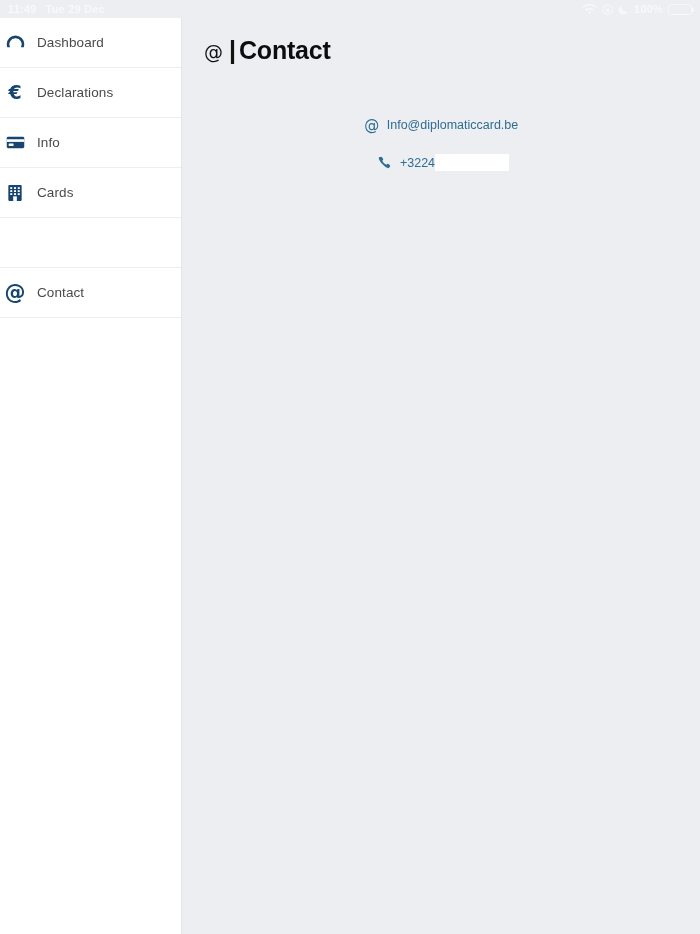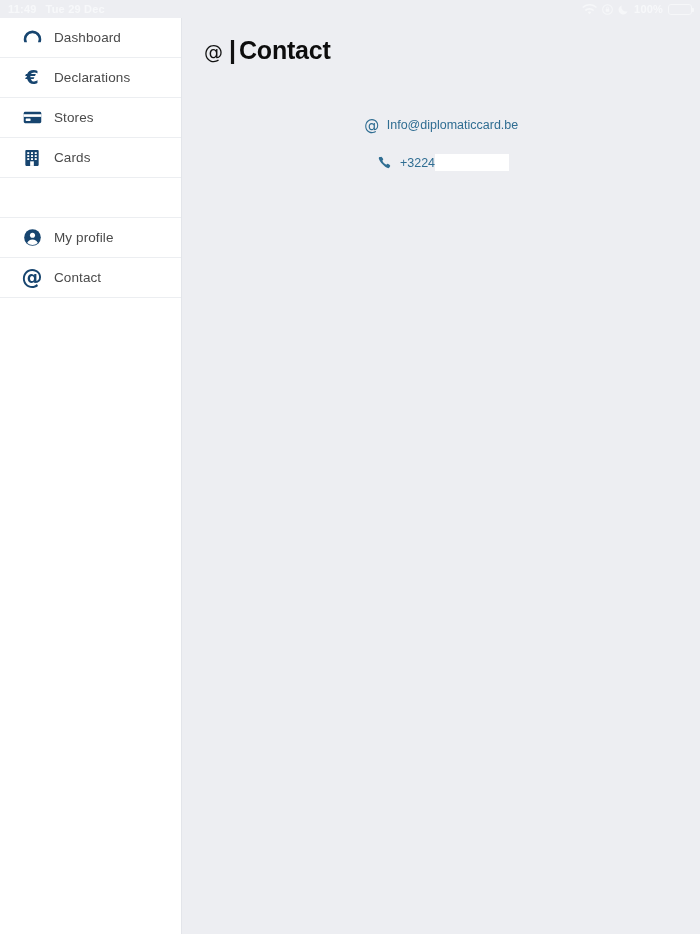--- a/index.html
+++ b/index.html
@@ -41,23 +41,23 @@
 
   
   .sidebar {
     position: absolute; top: 18px; left: 0;
     width: 182px; height: 916px;
     background: #ffffff;
     border-right: 1px solid #e3e5ea;
     z-index: 2;
   }
   .nav-item {
-    height: 40px;
-    display: flex; align-items: center;
-    padding-left: 20px;
+    height: 50px;
+    display: flex; align-items: center;
+    padding-left: 3px;
     border-bottom: 1px solid #eceef1;
     cursor: pointer;
     background: #ffffff;
   }
   .nav-item.spacer { cursor: default; }
   .nav-icon {
     width: 24px; min-width: 24px; height: 24px;
     display: flex; align-items: center; justify-content: center;
     color: #17456f;
     margin-right: 10px;
@@ -178,21 +178,21 @@
     </div>
 
     <div class="nav-item">
       <span class="nav-icon">
         <svg width="21" height="21" viewBox="0 0 24 24">
           <rect x="2" y="5.5" width="20" height="13" rx="1.6"></rect>
           <rect x="2" y="8.3" width="20" height="3" fill="#fff"></rect>
           <rect x="4.2" y="13.2" width="5.6" height="2.8" rx=".5" fill="#fff"></rect>
         </svg>
       </span>
-      <span class="nav-label">Stores</span>
+      <span class="nav-label">Info</span>
     </div>
 
 
     <div class="nav-item">
       <span class="nav-icon">
         <svg width="20" height="20" viewBox="0 0 24 24">
           <rect x="4" y="2.5" width="16" height="19" rx="1"></rect>
           <g fill="#fff">
             <rect x="6.3" y="5" width="2.4" height="2.2"></rect>
             <rect x="10.8" y="5" width="2.4" height="2.2"></rect>
@@ -207,30 +207,20 @@
           </g>
         </svg>
       </span>
       <span class="nav-label">Cards</span>
     </div>
 
     <div class="nav-item spacer">
       <span class="nav-label"></span>
     </div>
 
-    <div class="nav-item">
-      <span class="nav-icon">
-        <svg width="21" height="21" viewBox="0 0 24 24">
-          <circle cx="12" cy="12" r="9.5"></circle>
-          <circle cx="12" cy="9.4" r="2.9" fill="#fff"></circle>
-          <path d="M5.9 18.4a6.6 6.6 0 0 1 12.2 0 9.4 9.4 0 0 1-12.2 0z" fill="#fff"></path>
-        </svg>
-      </span>
-      <span class="nav-label">My profile</span>
-    </div>
 
     <div class="nav-item">
       <span class="nav-icon">
           <span class="at">@</span>
         </span>
       <span class="nav-label">Contact</span>
     </div>
 
 
   </nav>

